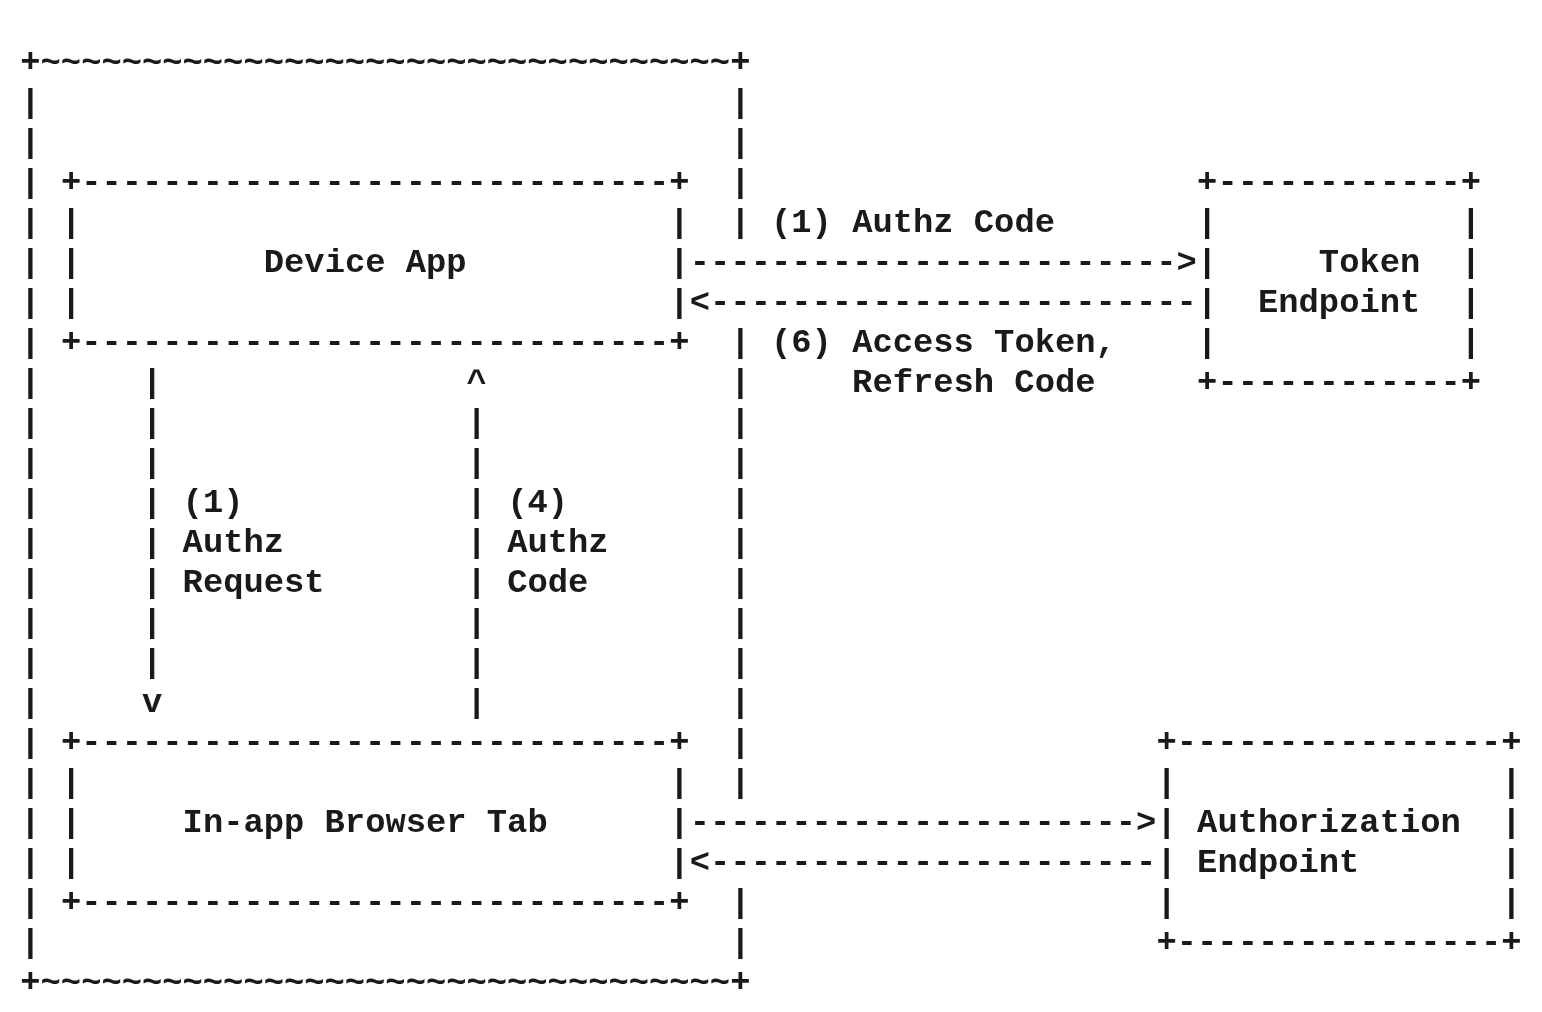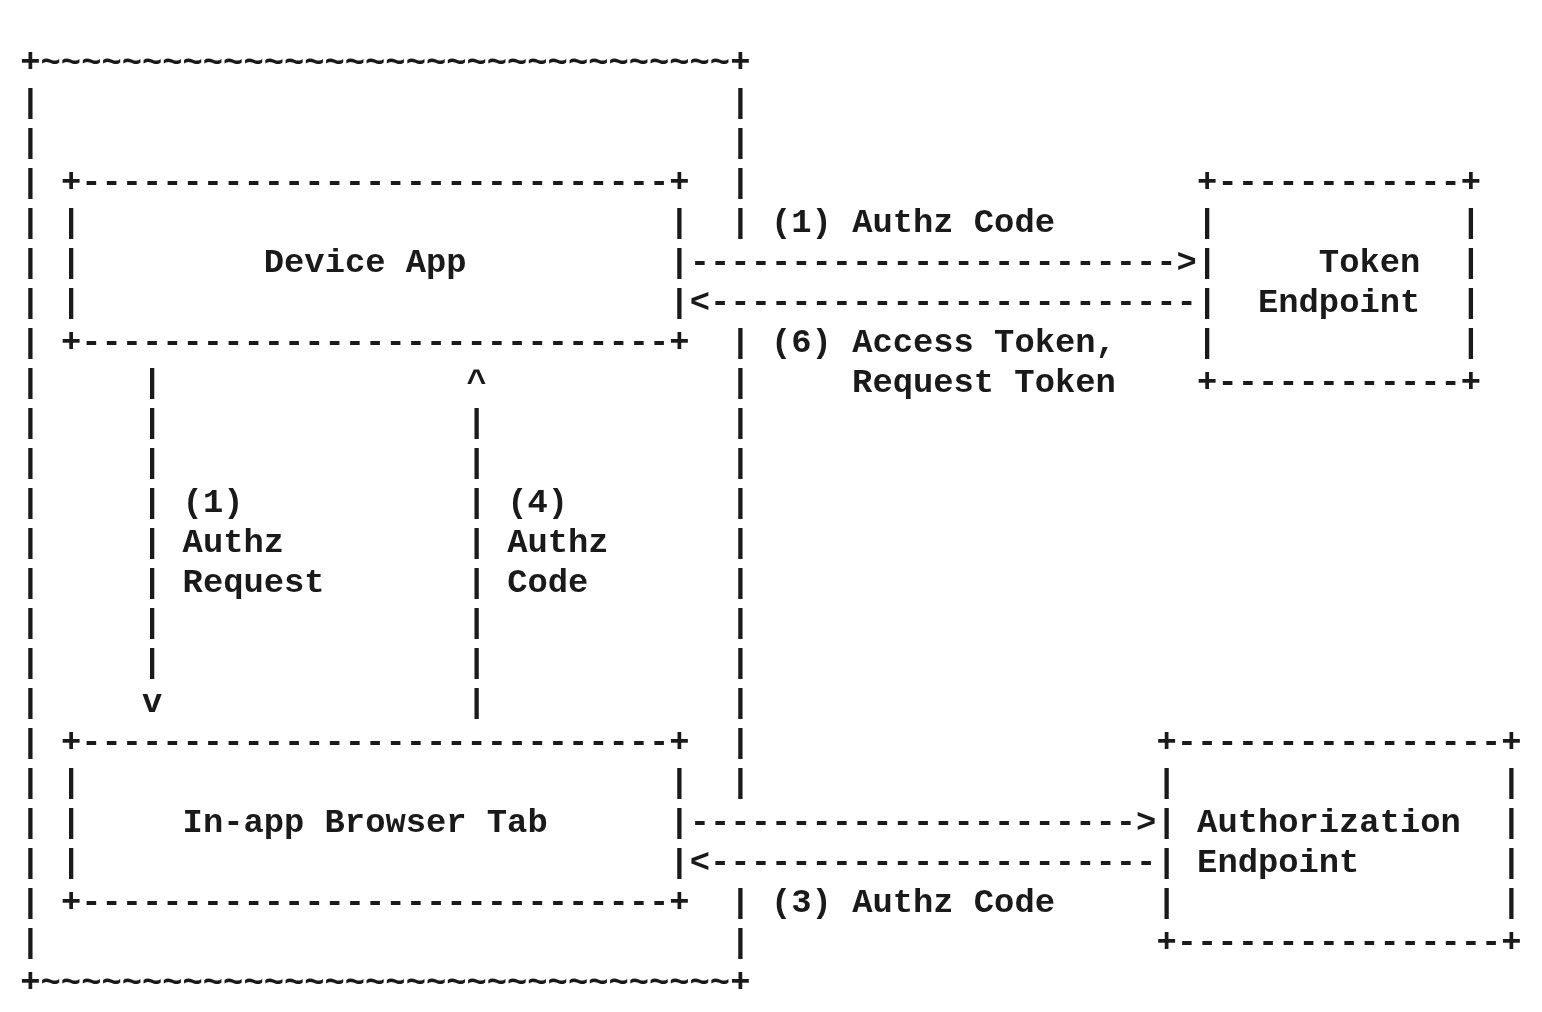--- a/index.html
+++ b/index.html
@@ -77,21 +77,21 @@
 Endpoint</pre>
 
   <pre class="g" style="top:243px; left:689.8px;">------------------------&gt;</pre>
 
   <pre class="g" style="top:283px; left:689.8px;">&lt;------------------------</pre>
 
   <pre class="g" style="top:203px; left:771px;">(1) Authz Code</pre>
 
   <pre class="g" style="top:323px; left:771px;text-align:right;">(6) Access Token,</pre>
 
-  <pre class="g" style="top:363px; left:852.1px;">Request Token</pre>
+  <pre class="g" style="top:363px; left:852.1px;">Refresh Code</pre>
 
   <pre class="g" style="top:363px; left:142px;">|
 |
 |
 |
 |
 |
 |
 |
 v</pre>
@@ -130,15 +130,14 @@
 +----------------+</pre>
 
   <pre class="g" style="top:803px; left:1197.1px;">Authorization
 Endpoint</pre>
 
   <pre class="g" style="top:803px; left:689.8px;">----------------------&gt;</pre>
 
   <pre class="g" style="top:843px; left:689.8px;">&lt;----------------------</pre>
 
 
-  <pre class="g" style="top:883px; left:771px;">(3) Authz Code</pre>
 
 </div>
 
 </body></html>

